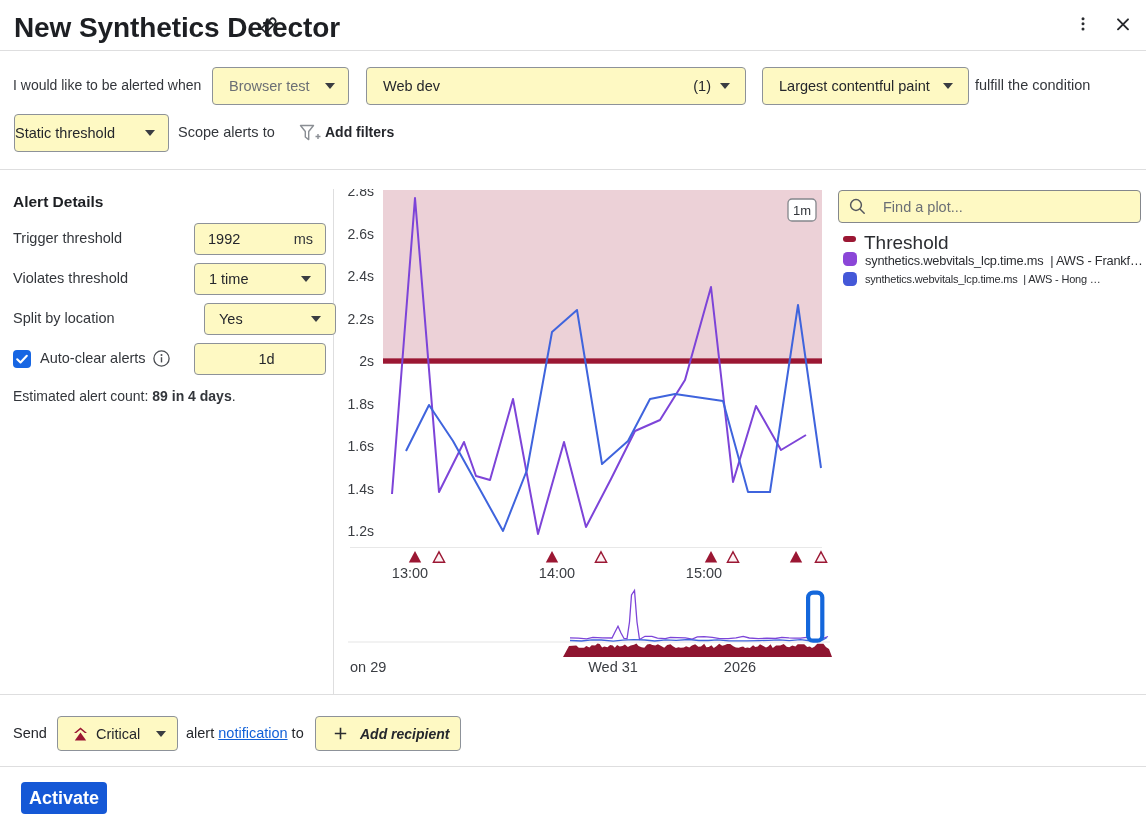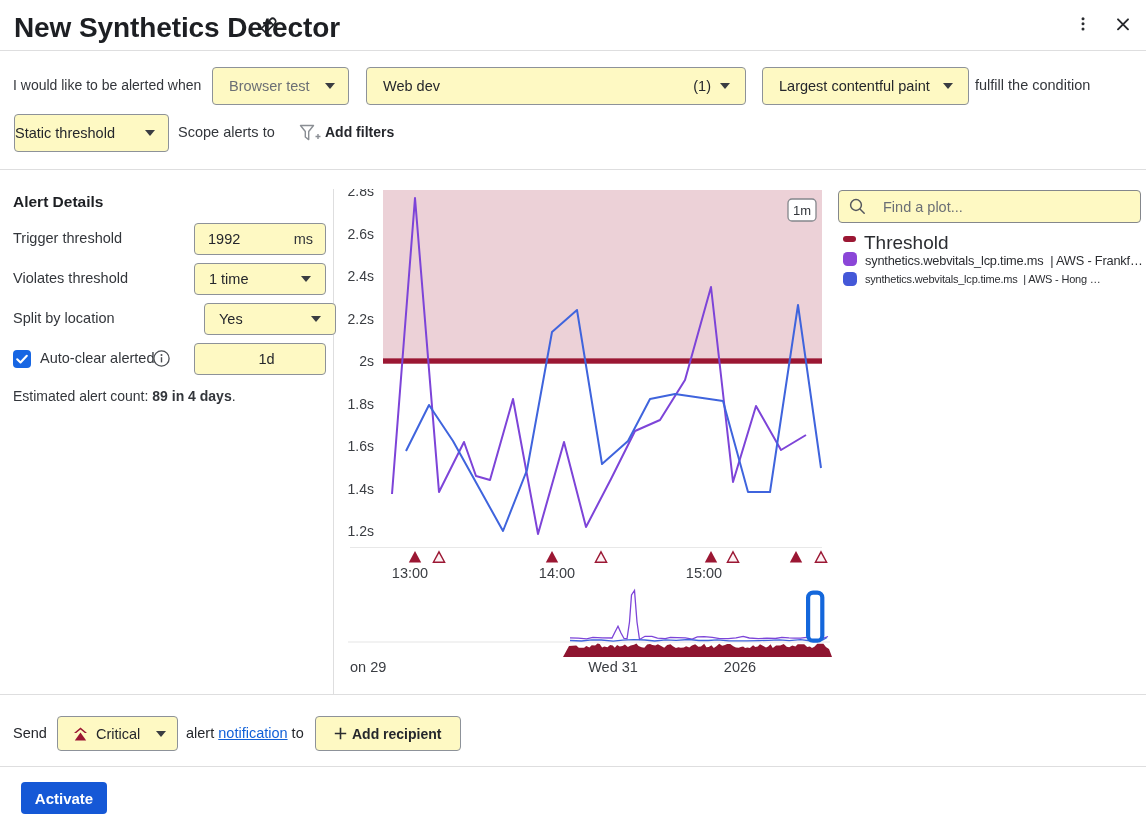--- a/index.html
+++ b/index.html
@@ -80,21 +80,21 @@
 <div class="box" style="left:204px;top:303px;width:130px;height:30px;">
  <span style="margin-left:14px;">Yes</span>
  <span class="caret" style="margin-left:auto;margin-right:14px;"></span>
 </div>
 
 <div class="abs" style="left:13px;top:350px;width:18px;height:18px;background:#1766e3;border-radius:4px;">
  <svg width="18" height="18" viewBox="0 0 18 18">
       <path d="M4.2 9.3 L7.5 12.5 L13.8 5.8" fill="none" stroke="#fff" stroke-width="2.1" stroke-linecap="round" stroke-linejoin="round"></path>
     </svg>
 </div>
-<div class="lbl" style="left:40px;top:350px;">Auto-clear alerted</div>
+<div class="lbl" style="left:40px;top:350px;">Auto-clear alerts</div>
 <svg class="abs" style="left:153px;top:350px;" width="17" height="17" viewBox="0 0 17 17">
  <circle cx="8.5" cy="8.5" r="7.6" fill="none" stroke="#4a4d52" stroke-width="1.3"></circle>
  <circle cx="8.5" cy="5" r="1" fill="#4a4d52"></circle>
  <rect x="7.8" y="7.2" width="1.4" height="5.2" fill="#4a4d52"></rect>
 </svg>
 <div class="box" style="left:194px;top:343px;width:130px;height:30px;justify-content:center;">
  <span style="margin-left:13px;">1d</span>
 </div>
 
 <div class="abs" style="left:13px;top:388px;font-size:14px;color:#33363b;">Estimated alert count: <b>89 in 4 days</b>.</div>
@@ -187,18 +187,18 @@
   <path d="M7.5 5.4 L13.2 13.5 L1.8 13.5 Z" fill="#9b1733"></path>
  </svg>
  <span style="margin-left:8px;">Critical</span>
  <span class="caret" style="margin-left:auto;margin-right:11px;"></span>
 </div>
 <div class="lbl" style="left:186px;top:725px;color:#25272c;">alert <a style="color:#1161d8;text-decoration:underline;">notification</a> to</div>
 <div class="box" style="left:315px;top:716px;width:144px;height:33px;">
  <svg style="margin-left:18px;" width="13" height="13" viewBox="0 0 13 13">
   <path d="M6.5 0.8 V12.2 M0.8 6.5 H12.2" stroke="#2b2d31" stroke-width="1.6"></path>
  </svg>
- <span style="margin-left:5px;font-weight:bold;font-size:14px;">Add recipient</span>
+ <span style="margin-left:13px;font-weight:bold;font-size:14px;font-style:italic;">Add recipient</span>
 </div>
 <div class="hr" style="top:766px;"></div>
 
 <div class="abs" style="left:21px;top:782px;width:86px;height:32px;background:#1558d6;border-radius:4px;
- display:flex;align-items:center;justify-content:center;color:#fff;font-size:15px;font-weight:bold;">Activate</div>
+ display:flex;align-items:center;justify-content:center;color:#fff;font-size:18px;font-weight:bold;">Activate</div>
 
 </body></html>

